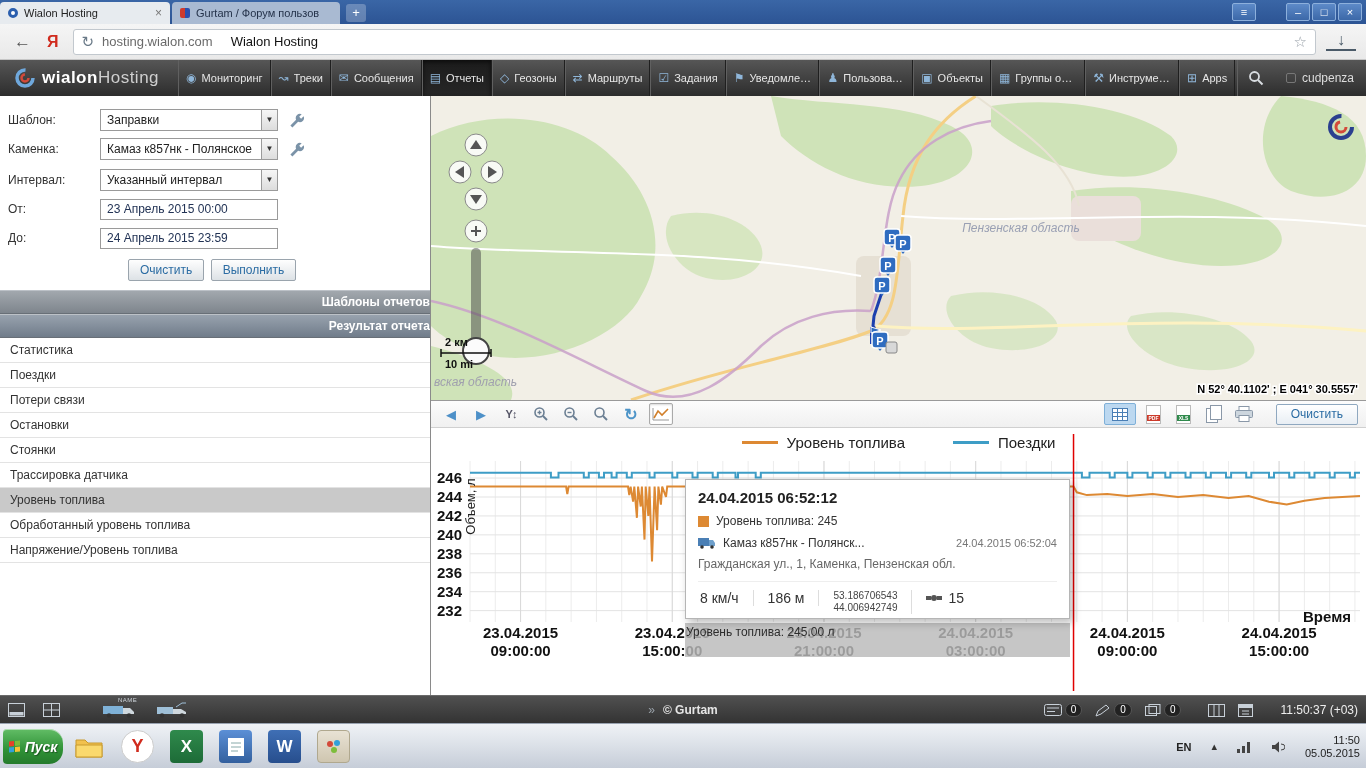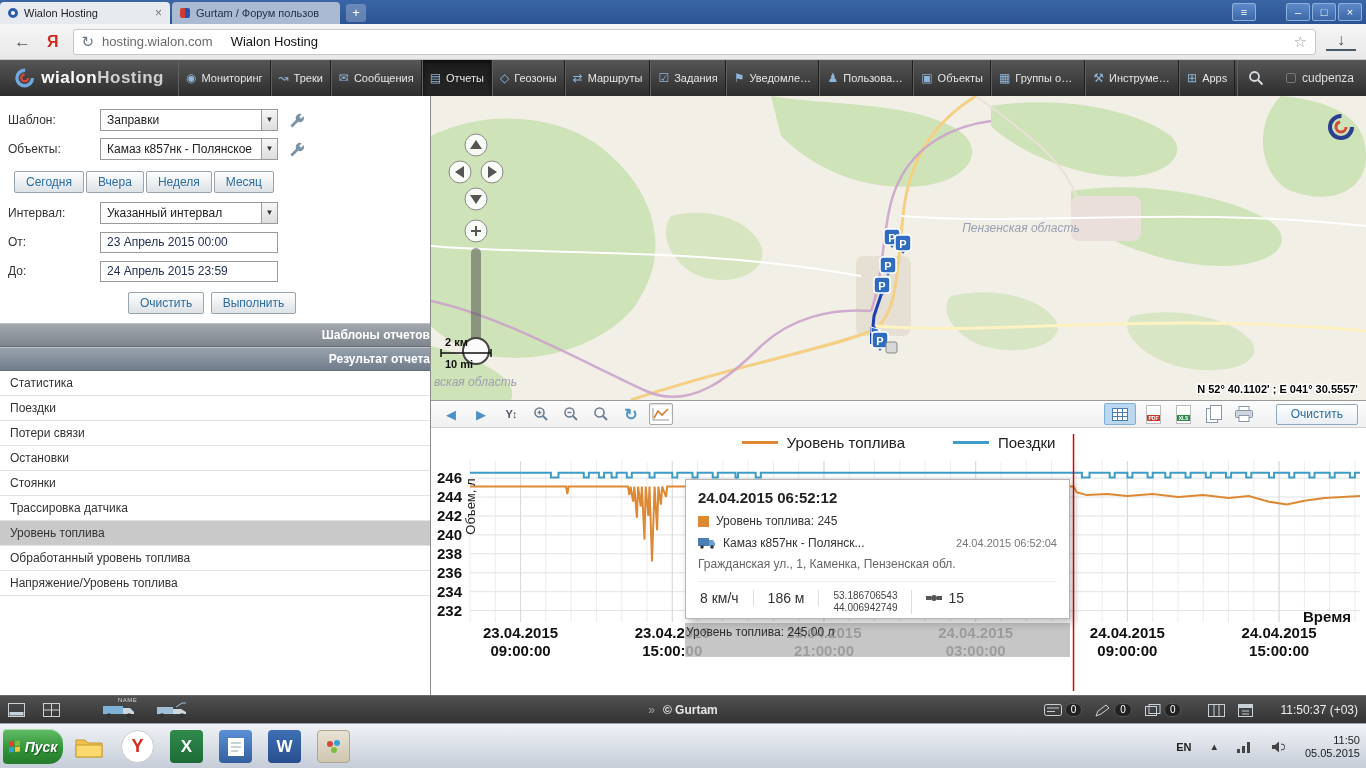--- a/index.html
+++ b/index.html
@@ -30,21 +30,21 @@
 .reload{font-size:15px;color:#6a7a88;margin-right:8px;cursor:pointer}
 .urltext{font-size:13px;color:#6a6a6a}
 .pagetitle{font-size:13px;color:#111;margin-left:18px}
 .star{margin-left:auto;font-size:15px;color:#9aa2aa;cursor:pointer}
 .dlbtn{width:30px;text-align:center;font-size:16px;color:#4a5a68;margin-right:10px;cursor:pointer;border-bottom:2px solid #4a5a68;line-height:14px;height:18px}
 
 
 .appheader{left:0;top:60px;width:1366px;height:36px;background:linear-gradient(#565656,#2d2d2d);display:flex;align-items:stretch;color:#e6e6e6}
 .applogo{display:flex;align-items:center;gap:6px;padding:0 14px;width:178px;flex:none}
 .logotext{font-size:17px;font-weight:bold;color:#fff;letter-spacing:.5px}
-.logotext .sub{font-weight:bold;color:#cfcfcf}
+.logotext .sub{font-weight:normal;color:#cfcfcf}
 .navitems{display:flex;flex:1;min-width:0}
 .nav-item{display:flex;align-items:center;gap:5px;padding:0 7px;border-right:1px solid #1f1f1f;border-left:1px solid #606060;cursor:pointer;min-width:0}
 .nav-item.active{background:linear-gradient(#1c1c1c,#262626);box-shadow:inset 0 2px 4px rgba(0,0,0,.6)}
 .nicon{font-size:12px;color:#8fb6d9;flex:none}
 .nlabel{font-size:11px;white-space:nowrap;overflow:hidden;text-overflow:ellipsis;max-width:62px}
 .hsearch{display:flex;align-items:center;padding:0 10px;border-left:1px solid #606060;cursor:pointer}
 .huser{display:flex;align-items:center;gap:6px;padding:0 12px;font-size:12px;color:#ddd}
 .umark{width:10px;height:10px;border:1px solid #777;border-radius:2px}
 
 
@@ -234,31 +234,25 @@
   <div class="abs sidebar">
     <div class="form">
       <div class="srow">
         <span class="slabel">Шаблон:</span>
         <div class="selectbox"><span>Заправки</span><span class="selarrow">▼</span></div>
         <svg class="wrench" width="16" height="16" viewBox="0 0 16 16">
             <path d="M13.7 2.3a4.2 4.2 0 0 0-5.6 5.5L2.4 13.5l2 2 5.7-5.7a4.2 4.2 0 0 0 5.5-5.6l-2.5 2.5-1.9-1.9 2.5-2.5z" fill="#7b93a8"></path>
           </svg>
       </div>
       <div class="srow">
-        <span class="slabel">Объекты:</span>
+        <span class="slabel">Каменка:</span>
         <div class="selectbox"><span>Камаз к857нк - Полянское</span><span class="selarrow">▼</span></div>
         <svg class="wrench" width="16" height="16" viewBox="0 0 16 16">
             <path d="M13.7 2.3a4.2 4.2 0 0 0-5.6 5.5L2.4 13.5l2 2 5.7-5.7a4.2 4.2 0 0 0 5.5-5.6l-2.5 2.5-1.9-1.9 2.5-2.5z" fill="#7b93a8"></path>
           </svg>
-      </div>
-      <div class="srow" style="padding-left:14px;margin-top:9px">
-        <button class="qbtn">Сегодня</button>
-        <button class="qbtn">Вчера</button>
-        <button class="qbtn">Неделя</button>
-        <button class="qbtn">Месяц</button>
       </div>
       <div class="srow" style="margin-top:7px">
         <span class="slabel">Интервал:</span>
         <div class="selectbox"><span>Указанный интервал</span><span class="selarrow">▼</span></div>
       </div>
       <div class="srow">
         <span class="slabel">От:</span>
         <div class="inputbox">23 Апрель 2015 00:00</div>
       </div>
       <div class="srow">

